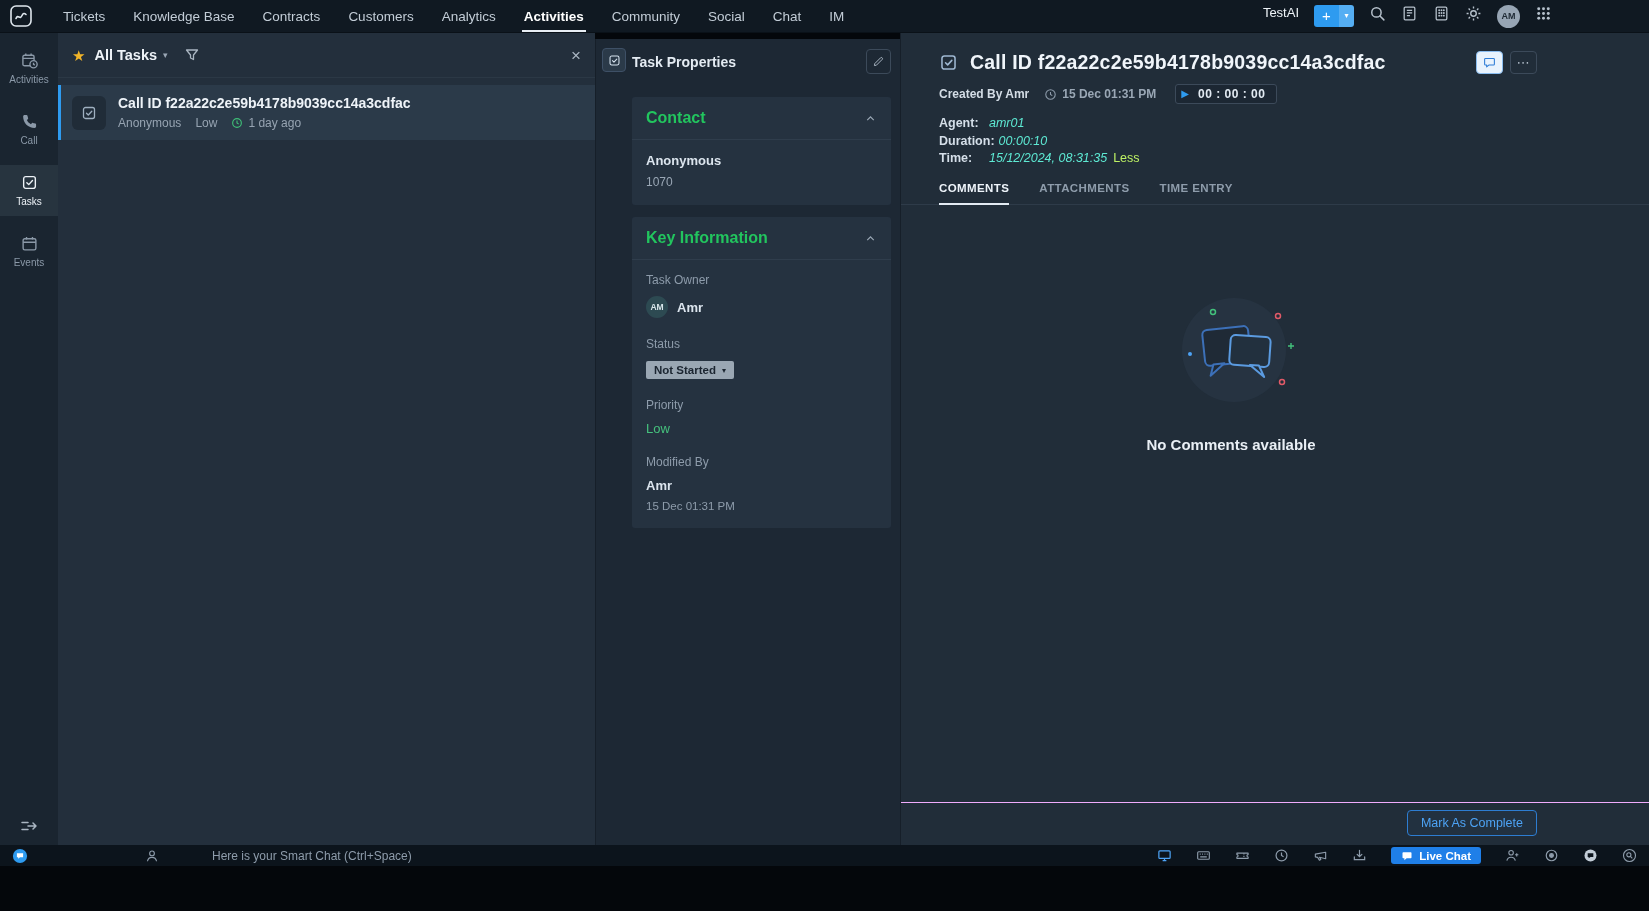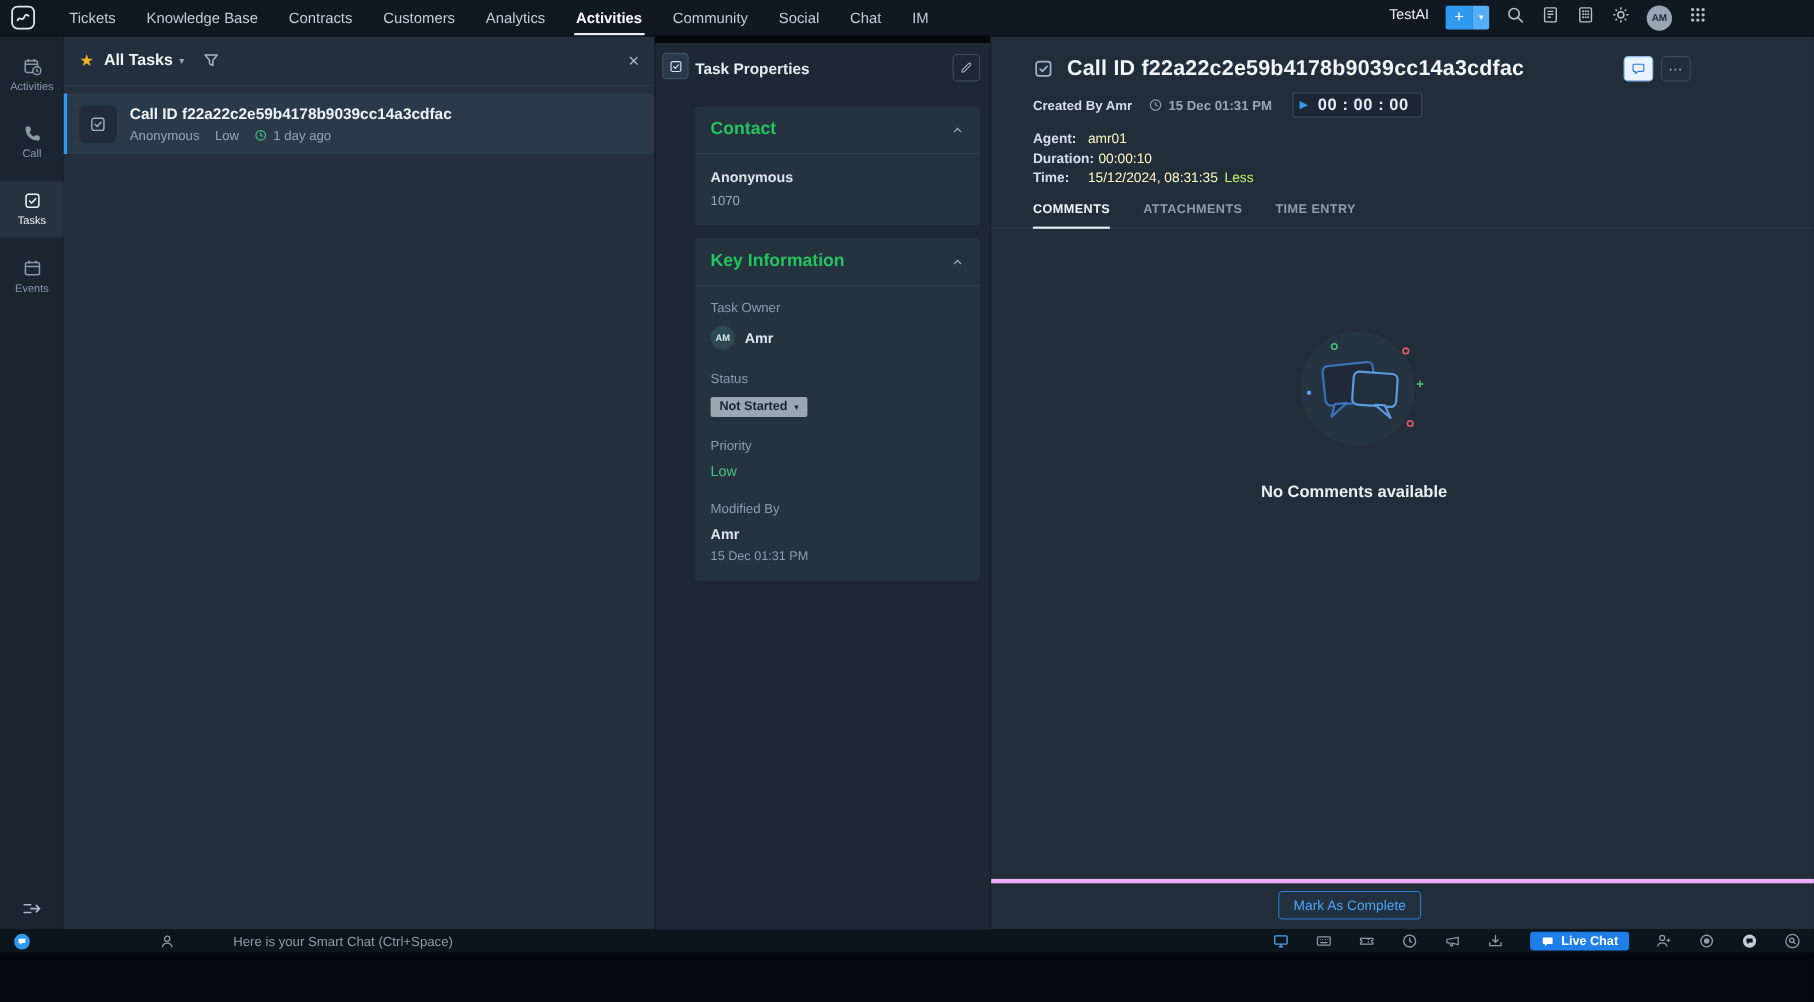--- a/index.html
+++ b/index.html
@@ -89,33 +89,33 @@
   .header-actions{margin-left:auto;display:flex;gap:7px;}
   .chat-action{width:27px;height:23px;border-radius:4px;background:#e9f3fd;border:1px solid #8abdf0;color:#2e7cd6;display:flex;align-items:center;justify-content:center;}
   .chat-action svg{width:13px;height:13px;}
   .more-action{width:27px;height:23px;border-radius:4px;border:1px solid #3c4a5a;color:#aab6c2;font-size:13px;display:flex;align-items:center;justify-content:center;letter-spacing:1px;}
   .detail-sub{display:flex;align-items:center;margin:10px 0 0 38px;font-size:12px;}
   .created-by{color:#d4dde6;font-weight:bold;text-align:center;}
   .sub-clock{width:13px;height:13px;color:#8e9cab;margin-left:15px;margin-right:5px;}
   .created-time{color:#9aa7b5;font-weight:bold;}
   .timer{display:flex;align-items:center;gap:9px;margin-left:19px;border:1px solid #3c4a5a;border-radius:3px;padding:2px 11px 2px 5px;background:#1c2733;cursor:pointer;}
   .play-icon{color:#2e9bf0;font-size:10px;line-height:1;}
-  .timer-value{font-size:15px;font-weight:bold;color:#e2eaf2;letter-spacing:.5px;}
+  .timer-value{font-size:12px;font-weight:bold;color:#e2eaf2;letter-spacing:.5px;}
   .detail-fields{margin:11px 0 0 38px;}
   .field-row{font-size:12.5px;line-height:17.5px;}
   .fr-label{display:inline-block;min-width:46px;font-weight:bold;color:#d5dfe9;margin-right:4px;}
-  .fr-value{color:#fef9c3;}
+  .fr-value{color:#5eead4;font-style:italic;}
   .less-link{color:#bef264;margin-left:6px;cursor:pointer;}
   .tabs-row{position:relative;display:flex;gap:30px;margin-top:14px;padding:0 0 10px 38px;border-bottom:1px solid #2e3b49;}
   .tab{font-size:11.5px;font-weight:bold;letter-spacing:.4px;color:#8e9cab;position:relative;cursor:pointer;}
   .tab.active{color:#eef4fa;}
   .tab.active::after{content:"";position:absolute;left:0;right:0;bottom:-11px;height:2px;background:#e3ebf3;}
   .comments-empty{display:flex;flex-direction:column;align-items:center;margin-top:85px;padding-right:88px;}
   .empty-text{margin-top:26px;font-size:15px;font-weight:bold;color:#e9eff5;}
-  .detail-footer{position:absolute;left:0;right:0;bottom:0;border-top:4px solid #f0abfc;padding:7px 112px 9px 16px;display:flex;justify-content:center;}
+  .detail-footer{position:absolute;left:0;right:0;bottom:0;border-top:1px solid #f0abfc;padding:7px 112px 9px 16px;display:flex;justify-content:flex-end;}
   .complete-btn{border:1px solid #2d7dd2;color:#4da3f5;background:#223140;font-size:12.5px;padding:5px 13px;border-radius:4px;}
 
   
   .chatbar{position:absolute;left:0;top:845px;width:100%;height:21px;background:#0c141c;display:flex;align-items:center;padding:0 12px;}
   .sq-icon{width:16px;height:16px;flex:none;cursor:pointer;}
   .cb-person{width:14px;height:14px;color:#8e9cab;margin-left:117px;cursor:pointer;}
   .cb-text{font-size:12px;color:#8e9cab;margin-left:53px;cursor:text;}
   .cb-right{margin-left:auto;display:flex;align-items:center;gap:24px;}
   .cb-icon{width:15px;height:15px;color:#8e9cab;cursor:pointer;}
   .cb-icon.blue{color:#4da3f5;}

